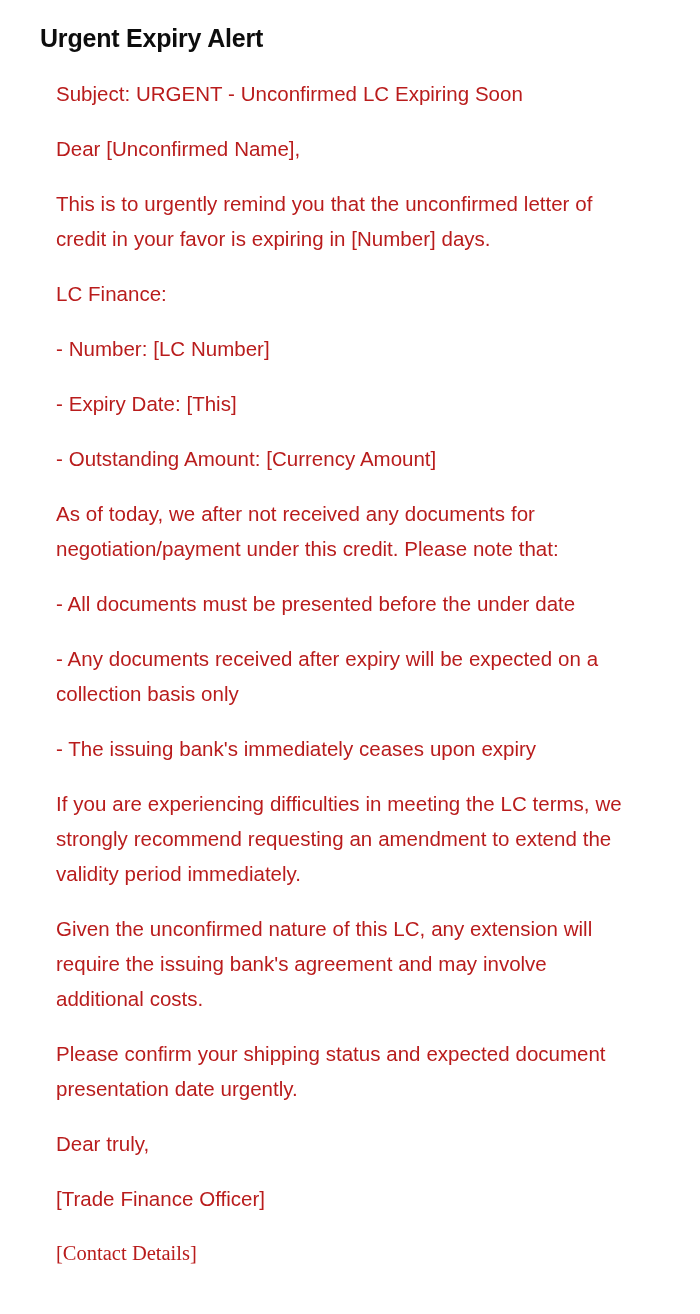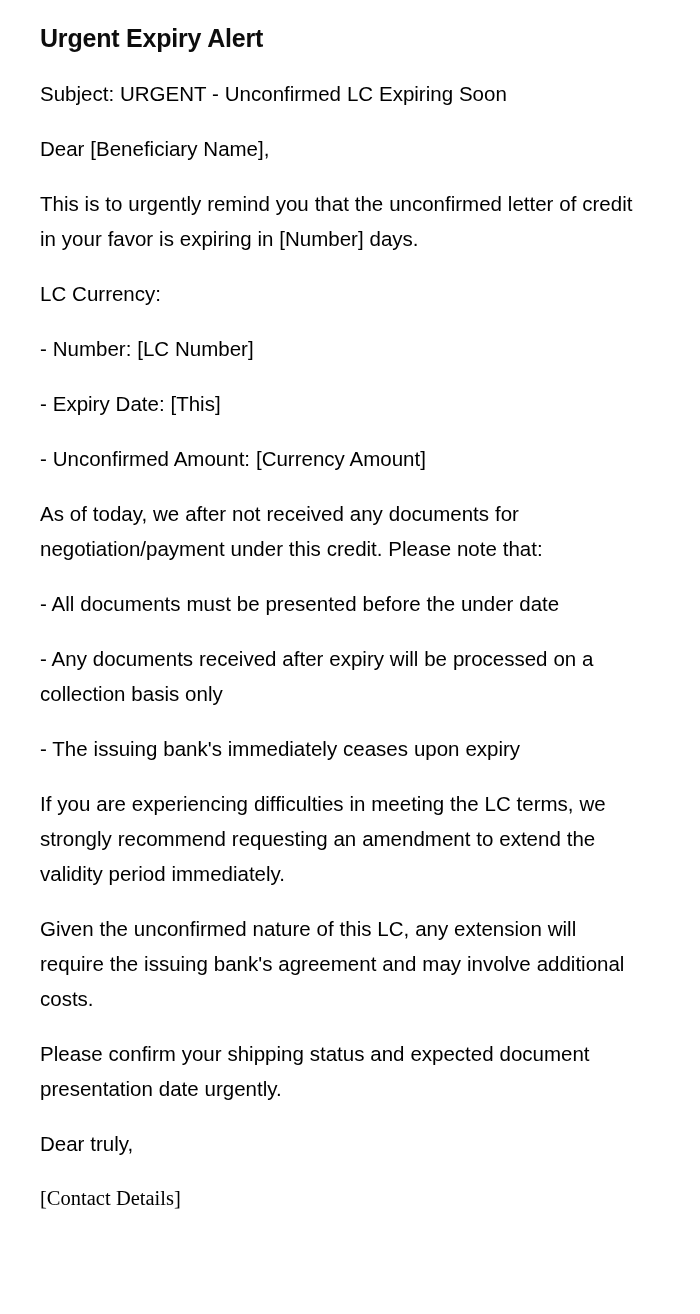--- a/index.html
+++ b/index.html
@@ -23,45 +23,46 @@
     font-size: 25px;
     font-weight: bold;
     line-height: 32px;
     letter-spacing: -0.2px;
     margin: 0 0 22px 0;
     color: #0d0d0d;
   }
   .para {
     font-size: 20.5px;
     line-height: 35px;
-    margin: 0 0 20px 0;
+    margin: 0 0 20px 16px;
     max-width: 600px;
-    color: #000000;
+    color: #b91c1c;
     word-spacing: 0.2px;
   }
   .para:last-child {
     margin-bottom: 0;
     font-family: Liberation Serif, serif;
   }
 </style>
 </head>
 <body>
 
 <div class="doc">
   <h1 class="doc-title">Urgent Expiry Alert</h1>
 
   <p class="para">Subject: URGENT - Unconfirmed LC Expiring Soon</p>
-  <p class="para">Dear [Beneficiary Name],</p>
+  <p class="para">Dear [Unconfirmed Name],</p>
   <p class="para">This is to urgently remind you that the unconfirmed letter of credit in your favor is expiring in [Number] days.</p>
-  <p class="para">LC Currency:</p>
+  <p class="para">LC Finance:</p>
   <p class="para">- Number: [LC Number]</p>
   <p class="para">- Expiry Date: [This]</p>
-  <p class="para">- Unconfirmed Amount: [Currency Amount]</p>
+  <p class="para">- Outstanding Amount: [Currency Amount]</p>
   <p class="para">As of today, we after not received any documents for negotiation/payment under this credit. Please note that:</p>
   <p class="para">- All documents must be presented before the under date</p>
-  <p class="para">- Any documents received after expiry will be processed on a collection basis only</p>
+  <p class="para">- Any documents received after expiry will be expected on a collection basis only</p>
   <p class="para">- The issuing bank's immediately ceases upon expiry</p>
   <p class="para">If you are experiencing difficulties in meeting the LC terms, we strongly recommend requesting an amendment to extend the validity period immediately.</p>
   <p class="para">Given the unconfirmed nature of this LC, any extension will require the issuing bank's agreement and may involve additional costs.</p>
   <p class="para">Please confirm your shipping status and expected document presentation date urgently.</p>
   <p class="para">Dear truly,</p>
+  <p class="para">[Trade Finance Officer]</p>
   <p class="para">[Contact Details]</p>
 </div>
 
 </body></html>

